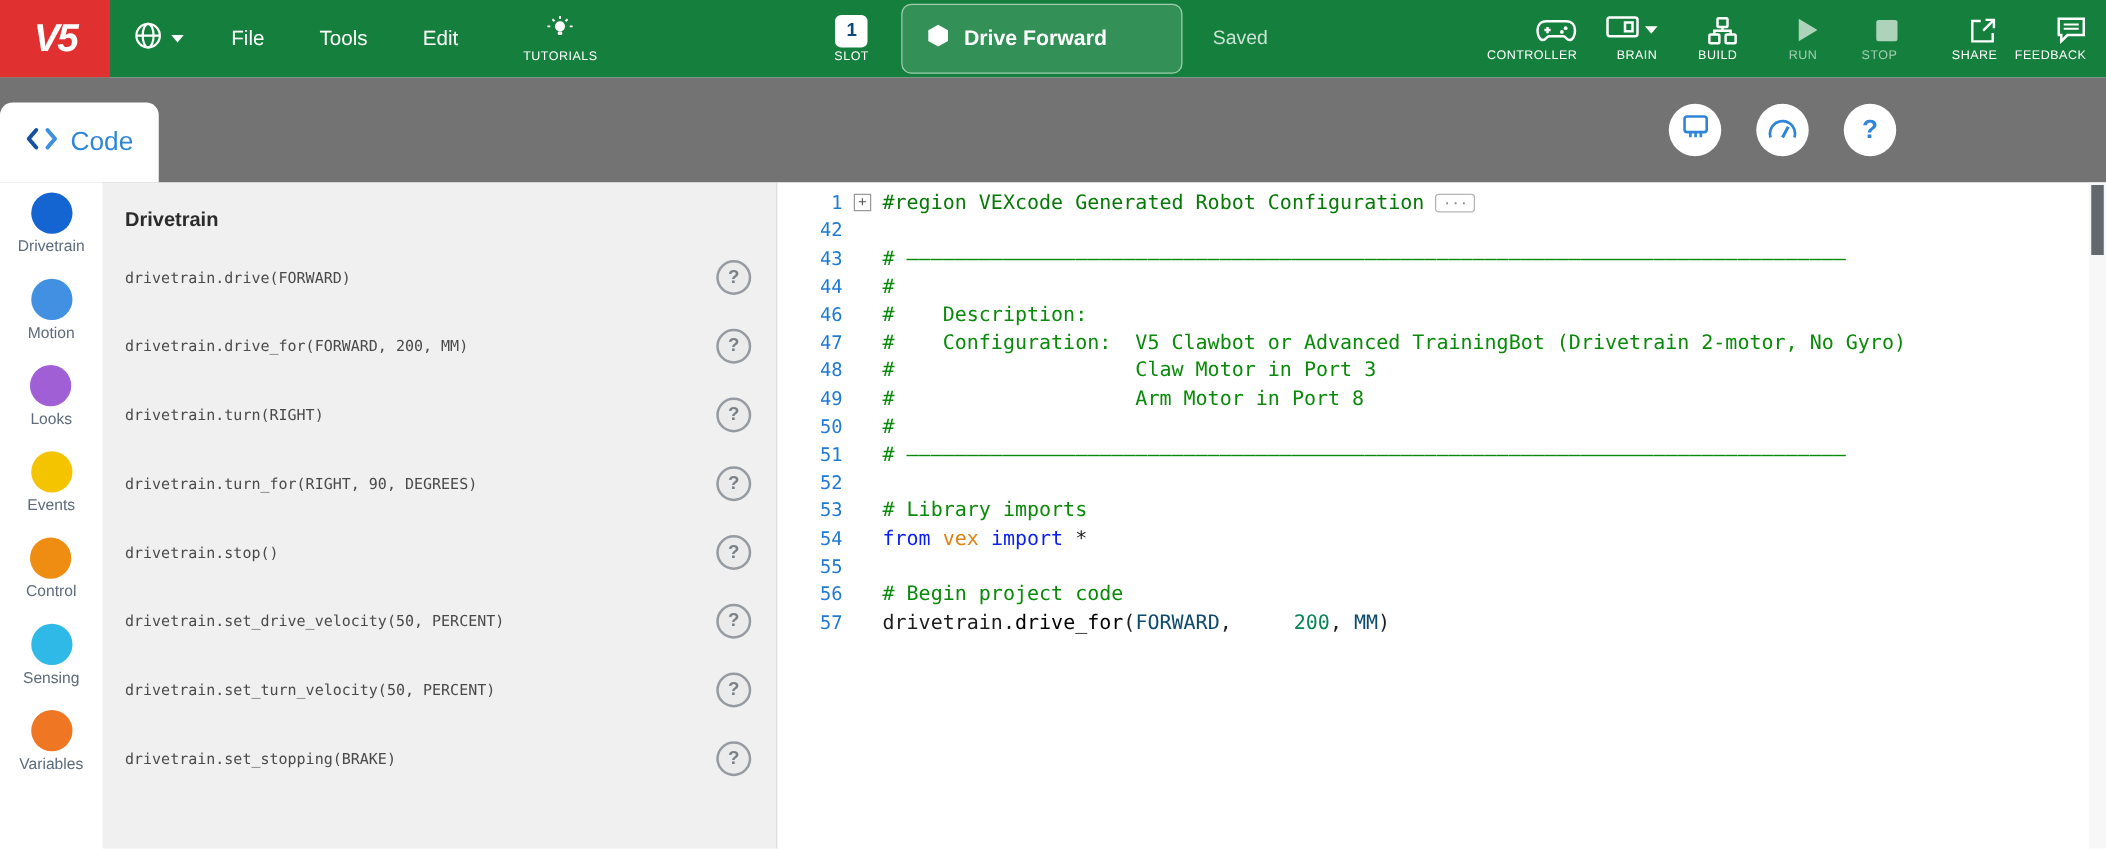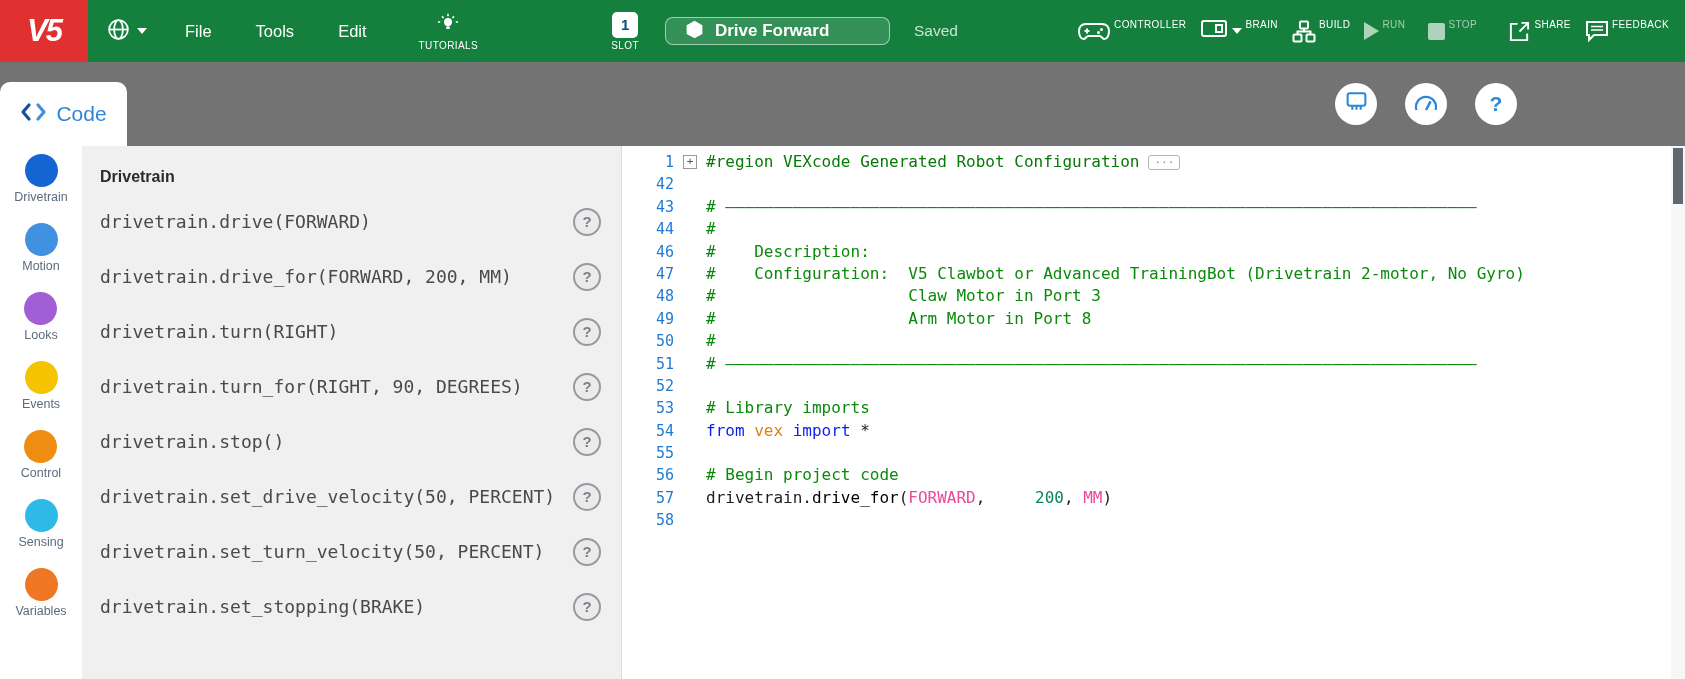--- a/index.html
+++ b/index.html
@@ -16,28 +16,28 @@
     border-top:6px solid #fff; }
   .menu-item { font-size:16.5px; padding:0 22px; cursor:pointer; line-height:62px;text-align:center; }
   .tutorials { display:flex; flex-direction:column; align-items:center; gap:2px;
     padding:0 18px; margin-left:12px; cursor:pointer; }
   .tiny-label { font-size:10px; font-weight:normal; letter-spacing:.4px; }
 
   .center-group { display:flex; align-items:center; margin:0 auto; }
   .slot { display:flex; flex-direction:column; align-items:center; gap:2px; cursor:pointer; margin-right:26px; }
   .slot-badge { width:26px; height:26px; background:#fff; border-radius:5px; color:#0b4a7c;
     font-weight:bold; font-size:15px; display:flex; align-items:center; justify-content:center; }
-  .project-box { display:flex; align-items:center; gap:10px; height:28px; padding:0 18px;
+  .project-box { display:flex; align-items:center; gap:10px; height:56px; padding:0 18px;
     border:1px solid rgba(255,255,255,.55); background:rgba(255,255,255,.13); border-radius:8px;
     cursor:pointer; min-width:225px; }
   .project-name { font-size:17px; font-weight:bold; }
   .saved { margin-left:24px; font-size:15.5px; color:rgba(255,255,255,.78); }
 
   .right-group { display:flex; align-items:center; gap:6px; padding-right:12px; }
-  .action { display:flex; flex-direction:row; align-items:flex-start; gap:3px; min-width:58px;
+  .action { display:flex; flex-direction:column; align-items:flex-end; gap:3px; min-width:58px;
     cursor:pointer; padding:0 4px; }
   .action .ic { height:24px; display:flex; align-items:center; justify-content:center; gap:4px; }
   .action.disabled { cursor:default; }
   .action.disabled .tiny-label { color:rgba(255,255,255,.6); }
   .run-tri { width:0; height:0; border-left:15px solid rgba(255,255,255,.65);
     border-top:9px solid transparent; border-bottom:9px solid transparent; }
   .stop-sq { width:17px; height:17px; background:rgba(255,255,255,.65); border-radius:2px; }
   .action.share { margin-left:16px; }
 
   
@@ -56,39 +56,39 @@
   .cat-sidebar { width:82px; background:#fff; padding-top:8px; display:flex;
     flex-direction:column; align-items:center; flex:none; }
   .cat-item { display:flex; flex-direction:column; align-items:center; margin-bottom:19px; cursor:pointer; }
   .cat-dot { width:33px; height:33px; border-radius:50%; }
   .cat-label { font-size:12.5px; color:#5d6b7c; margin-top:3px; }
 
   .cmd-panel { width:540px; background:#f0f0f0; padding-top:14px; border-right:1px solid #dcdcdc; flex:none; }
   .cmd-title { font-size:16px; font-weight:bold; color:#2b2b2b; padding:8px 18px 8px 18px; }
   .cmd-row { height:55px; display:flex; align-items:center; justify-content:space-between;
     padding:0 20px 0 18px; cursor:grab; }
-  .cmd-text { font-family:"DejaVu Sans Mono",monospace; font-size:18px; color:#4a4a4a; white-space:pre; }
+  .cmd-text { font-family:"DejaVu Sans Mono",monospace; font-size:12px; color:#4a4a4a; white-space:pre; }
   .help-btn { width:28px; height:28px; border-radius:50%; border:2px solid #969ba1; background:#ebebeb;
     color:#7a8085; font-size:15px; font-weight:bold; display:flex; align-items:center;
     justify-content:center; cursor:pointer; flex:none; }
 
   .editor { flex:1; position:relative; background:#fff; font-family:"DejaVu Sans Mono",monospace;
     font-size:16px; overflow:hidden; }
   .code-lines { padding-top:5px; }
   .line { display:flex; height:22.4px; line-height:22.4px; white-space:pre; align-items:center; }
   .ln { width:52px; text-align:right; color:#1f7ad4; flex:none; font-size:15px; }
   .foldcol { width:32px; flex:none; display:flex; align-items:center; justify-content:center; }
   .foldbox { width:14px; height:14px; border:1px solid #9a9a9a; color:#555; font-size:11px;
     line-height:12px; text-align:center; background:#fff; cursor:pointer; }
   .code { white-space:pre; }
   .tok-comment  { color:#0a8a0a; }
   .tok-commentb { color:#067a06; font-weight:normal; }
   .tok-kw    { color:#0b1ff0; }
   .tok-mod   { color:#e0820f; }
-  .tok-const { color:#ec4899; }
+  .tok-const { color:#0c4a6e; }
   .tok-fn    { color:#000000; }
   .tok-num   { color:#098658;margin-left:40px; }
   .tok-plain { color:#1e1e1e; }
   .ellipsis-box { display:inline-block; border:1px solid #b5b5b5; border-radius:3px; color:#888;
     font-size:11px; line-height:13px; padding:0 5px; margin-left:9px; background:#fff; cursor:pointer; }
   .vscroll { position:absolute; top:0; right:0; width:14px; bottom:0; background:#f7f7f7; cursor:pointer; }
   .vthumb { position:absolute; top:2px; left:2px; width:10px; height:56px; background:#62686e; }
 </style>
 </head>
 <body>
@@ -345,20 +345,19 @@
           <div class="line"><span class="ln">48</span><span class="foldcol"></span><span class="code"><span class="tok-comment">#                    Claw Motor in Port 3</span></span></div>
           <div class="line"><span class="ln">49</span><span class="foldcol"></span><span class="code"><span class="tok-comment">#                    Arm Motor in Port 8</span></span></div>
           <div class="line"><span class="ln">50</span><span class="foldcol"></span><span class="code"><span class="tok-comment">#</span></span></div>
           <div class="line"><span class="ln">51</span><span class="foldcol"></span><span class="code"><span class="tok-comment"># ——————————————————————————————————————————————————————————————————————————————</span></span></div>
           <div class="line"><span class="ln">52</span><span class="foldcol"></span><span class="code"></span></div>
           <div class="line"><span class="ln">53</span><span class="foldcol"></span><span class="code"><span class="tok-comment"># Library imports</span></span></div>
           <div class="line"><span class="ln">54</span><span class="foldcol"></span><span class="code"><span class="tok-kw">from</span><span class="tok-plain"> </span><span class="tok-mod">vex</span><span class="tok-plain"> </span><span class="tok-kw">import</span><span class="tok-plain"> *</span></span></div>
           <div class="line"><span class="ln">55</span><span class="foldcol"></span><span class="code"></span></div>
           <div class="line"><span class="ln">56</span><span class="foldcol"></span><span class="code"><span class="tok-comment"># Begin project code</span></span></div>
           <div class="line"><span class="ln">57</span><span class="foldcol"></span><span class="code"><span class="tok-plain">drivetrain.</span><span class="tok-fn">drive_for</span><span class="tok-plain">(</span><span class="tok-const">FORWARD</span><span class="tok-plain">, </span><span class="tok-num">200</span><span class="tok-plain">, </span><span class="tok-const">MM</span><span class="tok-plain">)</span></span></div>
-          <div class="line"><span class="ln">58</span><span class="foldcol"></span><span class="code"></span></div>
         </div>
       <div class="vscroll">
         <div class="vthumb"></div>
       </div>
     </div>
   </div>
 </div>
 
 </body></html>

